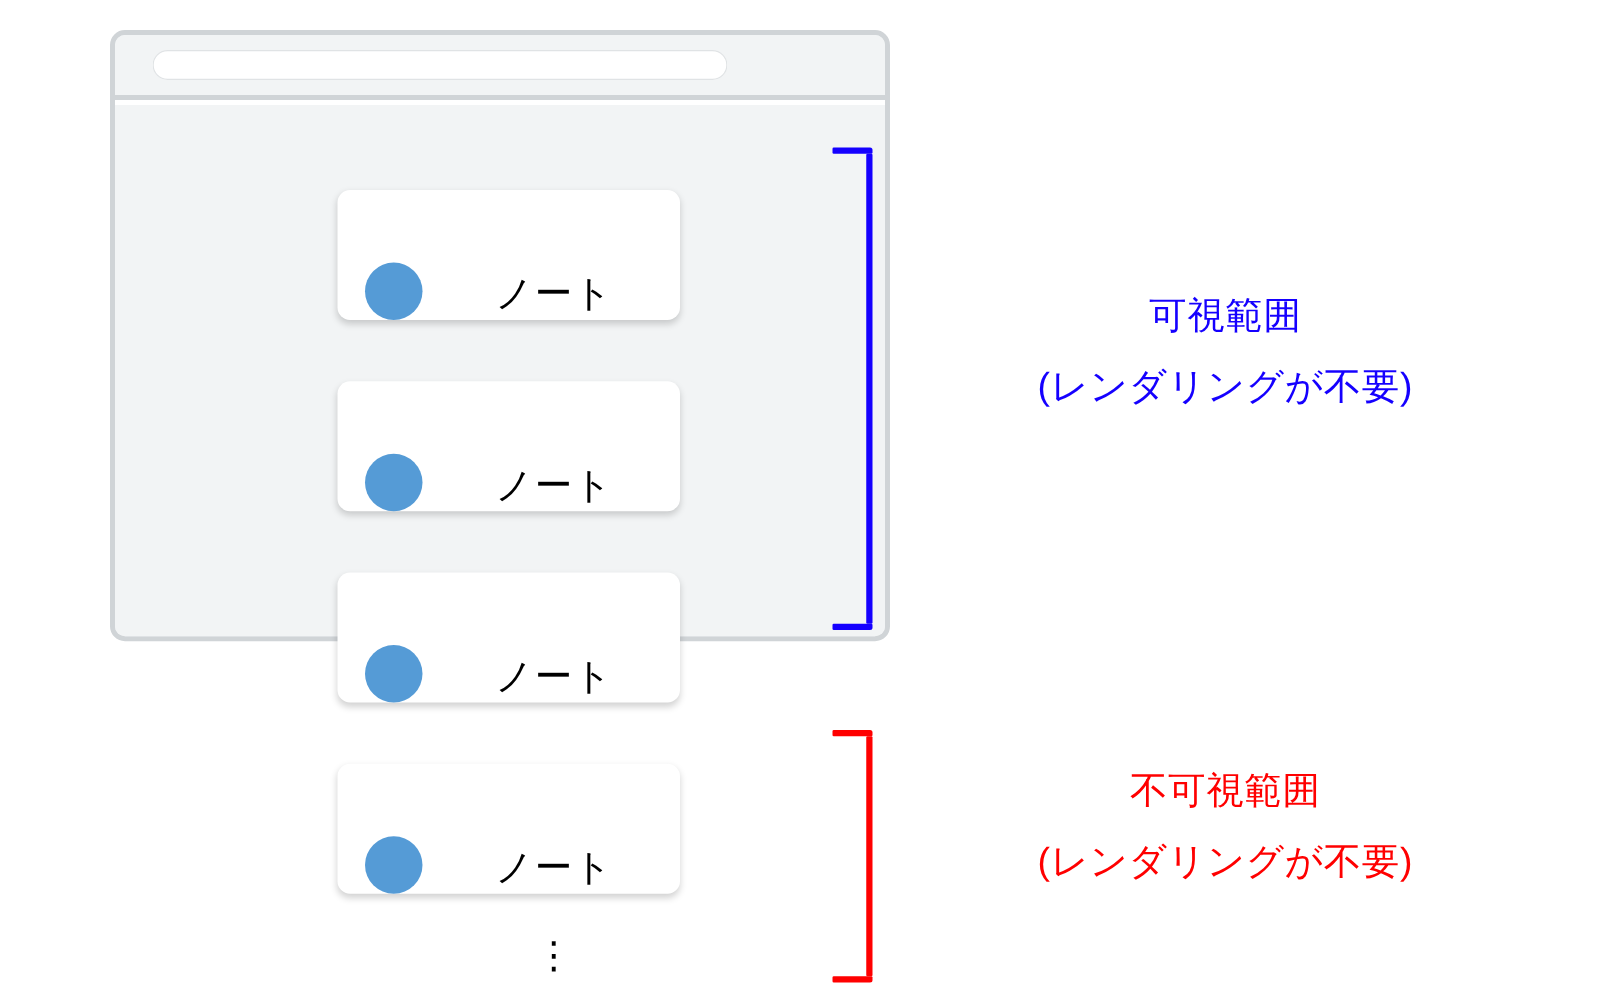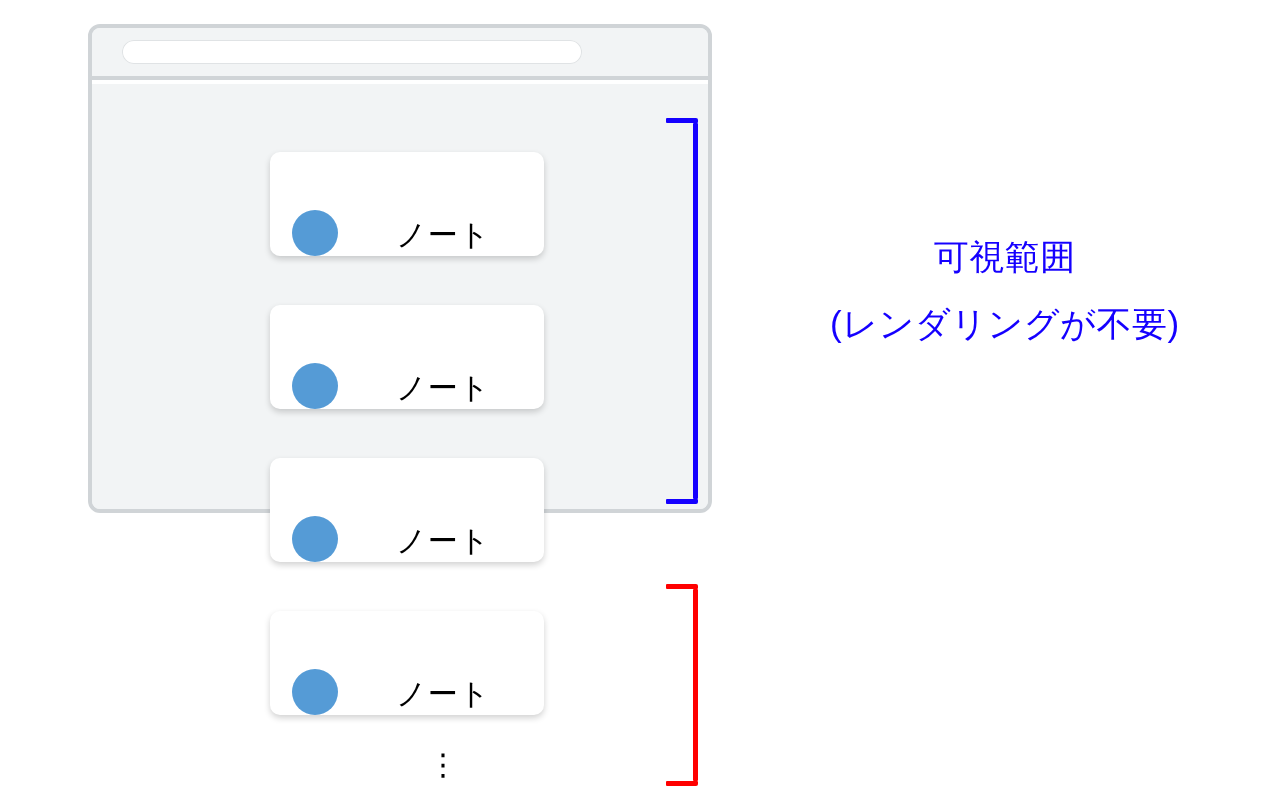--- a/index.html
+++ b/index.html
@@ -84,21 +84,21 @@
   .bracket .top{border-top-right-radius:2px;}
   .bracket .bottom{border-bottom-right-radius:2px;}
 
   .bracket.blue{color:var(--blue);left:666px;top:118px;}
   .bracket.blue .mid{height:376px;}
 
   .bracket.red{color:var(--red);left:666px;top:584px;}
   .bracket.red .mid{height:192px;}
 
   
-  .annot{position:absolute;font-size:35px;line-height:1.9;letter-spacing:0.5px;white-space:nowrap;}
+  .annot{position:absolute;font-size:30px;line-height:1.9;letter-spacing:0.5px;white-space:nowrap;}
   .annot.blue{color:var(--blue);left:830px;top:224px;text-align:left;}
   .annot.red{color:var(--red);left:830px;top:604px;text-align:left;}
   .annot .l1{display:block;text-align:center;}
   .annot .l2{display:block;}
 </style>
 </head>
 <body>
 
 <div class="stage">
 
@@ -140,14 +140,18 @@
   <div class="bracket red">
     <div class="top"></div>
     <div class="mid"></div>
     <div class="bottom"></div>
   </div>
 
   <div class="annot blue">
     <span class="l1">可視範囲</span>
     <span class="l2">(レンダリングが不要)</span>
   </div>
+  <div class="annot red">
+    <span class="l1">不可視範囲</span>
+    <span class="l2">(レンダリングが不要)</span>
+  </div>
 
 </div>
 
 </body></html>

